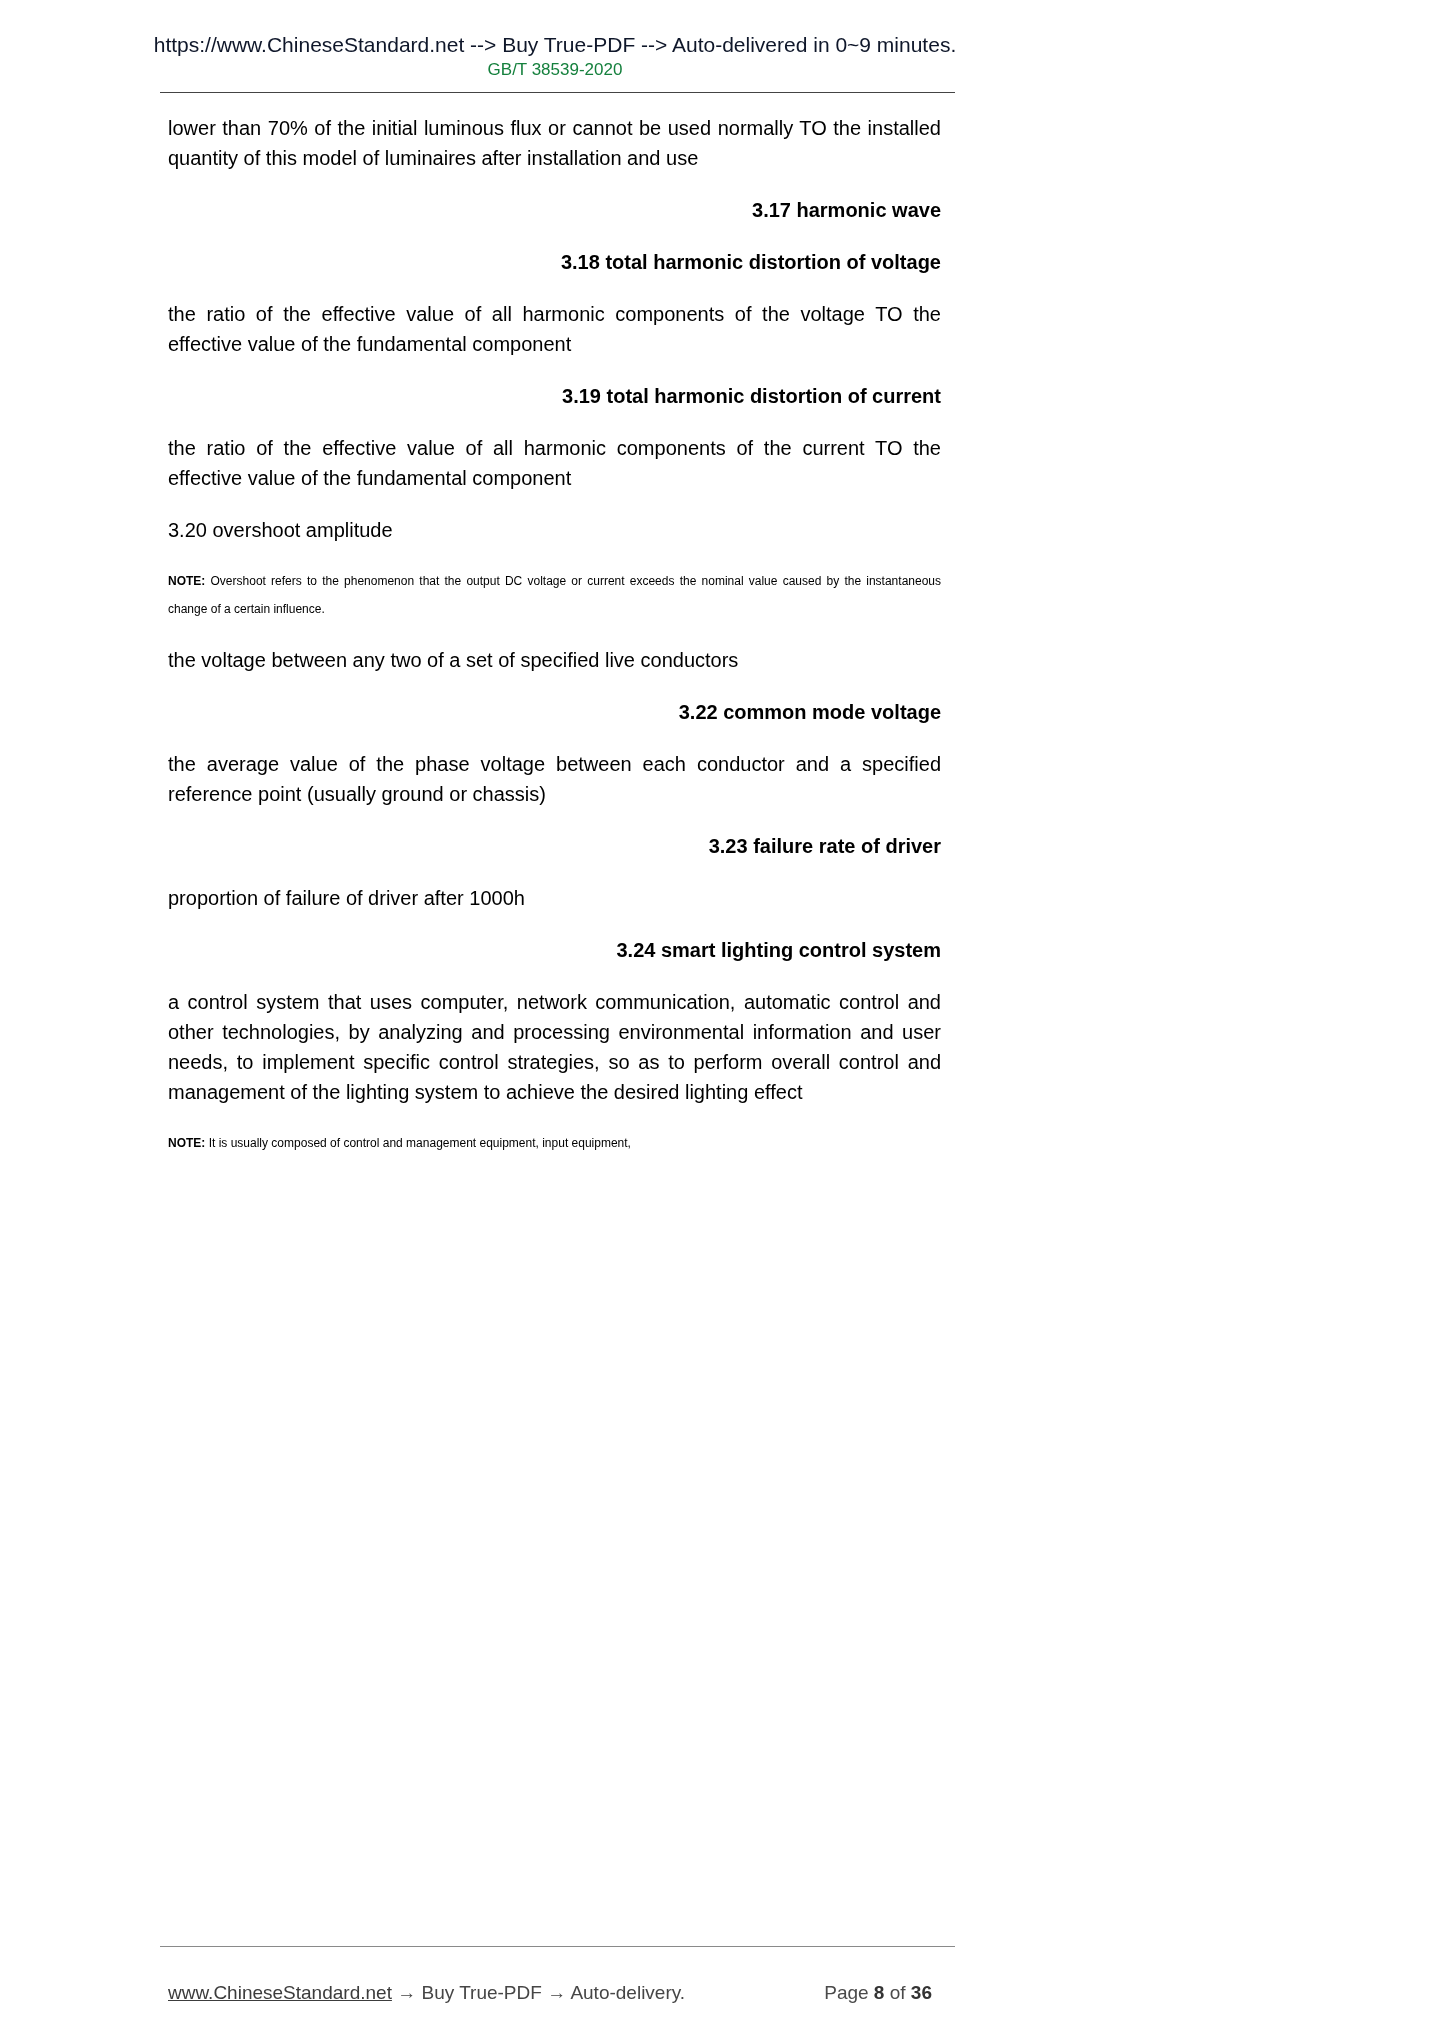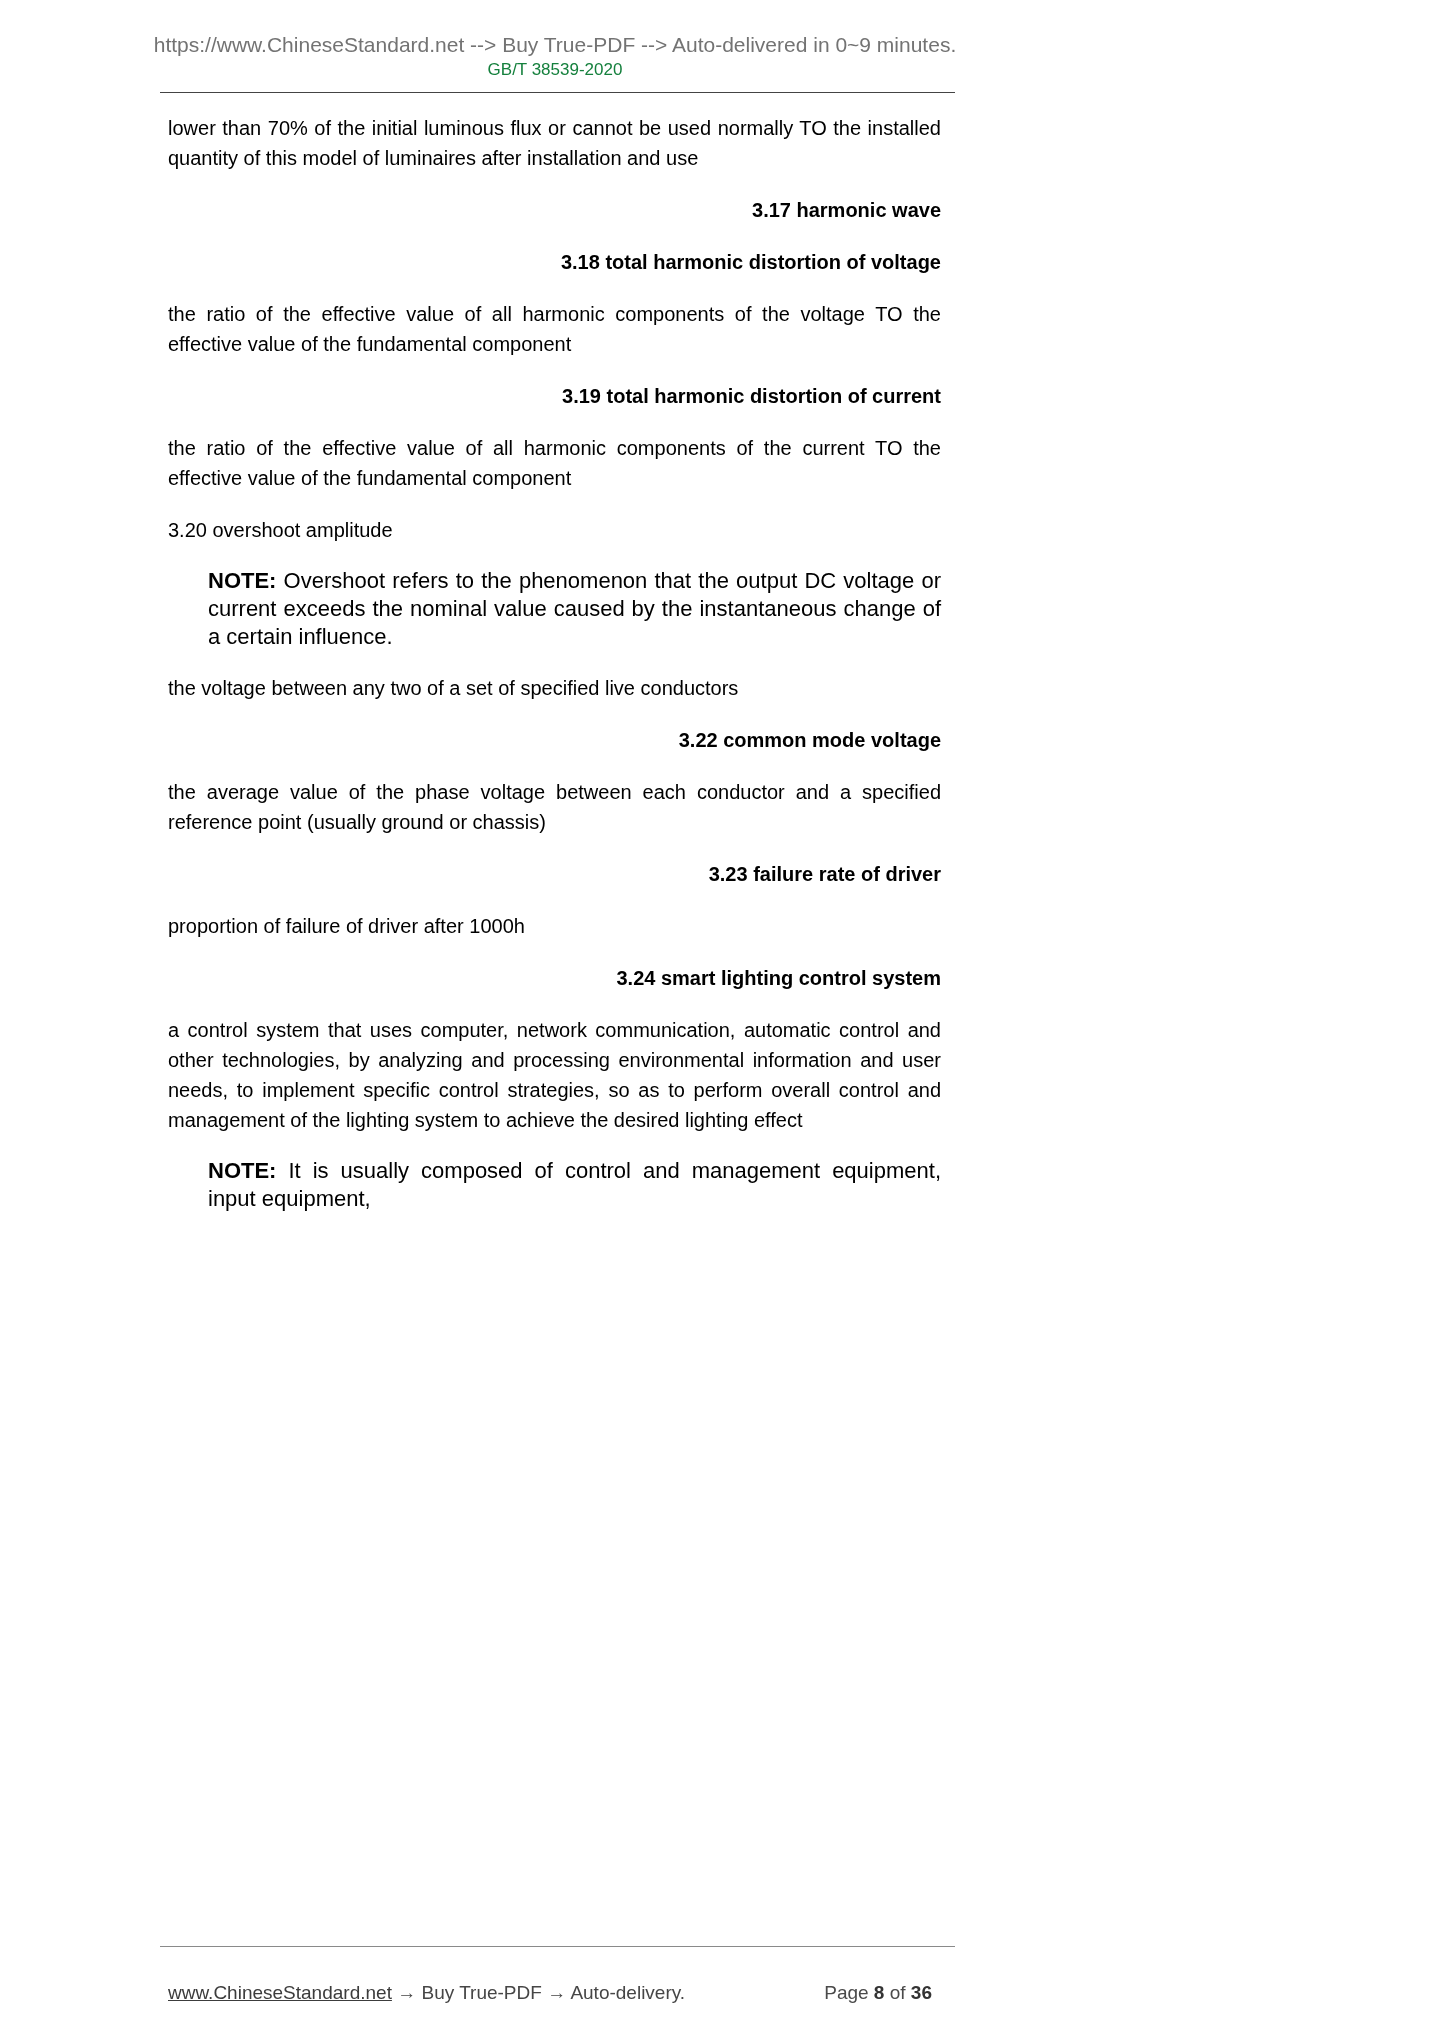--- a/index.html
+++ b/index.html
@@ -13,21 +13,21 @@
     color: #000000;
     overflow: hidden;
   }
   .hdr1 {
     position: absolute;
     top: 33px;
     left: 90px;
     width: 930px;
     text-align: center;
     font-size: 21px;
-    color: #737373;
+    color: #0f172a;
     white-space: nowrap;
   }
   .hdr2 {
     position: absolute;
     top: 60px;
     left: 90px;
     width: 930px;
     text-align: center;
     font-size: 17px;
     color: #15803d;
@@ -46,24 +46,23 @@
     top: 113px;
     left: 168px;
     width: 773px;
     font-size: 20px;
     line-height: 30px;
   }
   .doc-body p { margin: 0 0 22px 0; }
   .doc-body .para { text-align: justify; }
   .doc-body .heading { font-weight: bold; text-align: right; }
   .doc-body .note {
-    font-size: 22px;
+    font-size: 12px;
     line-height: 28px;
     text-align: justify;
-    margin-left: 40px;
   }
   .doc-body .note strong { font-weight: bold; }
   .footer-row {
     position: absolute;
     top: 1982px;
     left: 168px;
     width: 764px;
     display: flex;
     justify-content: space-between;
     align-items: flex-start;

